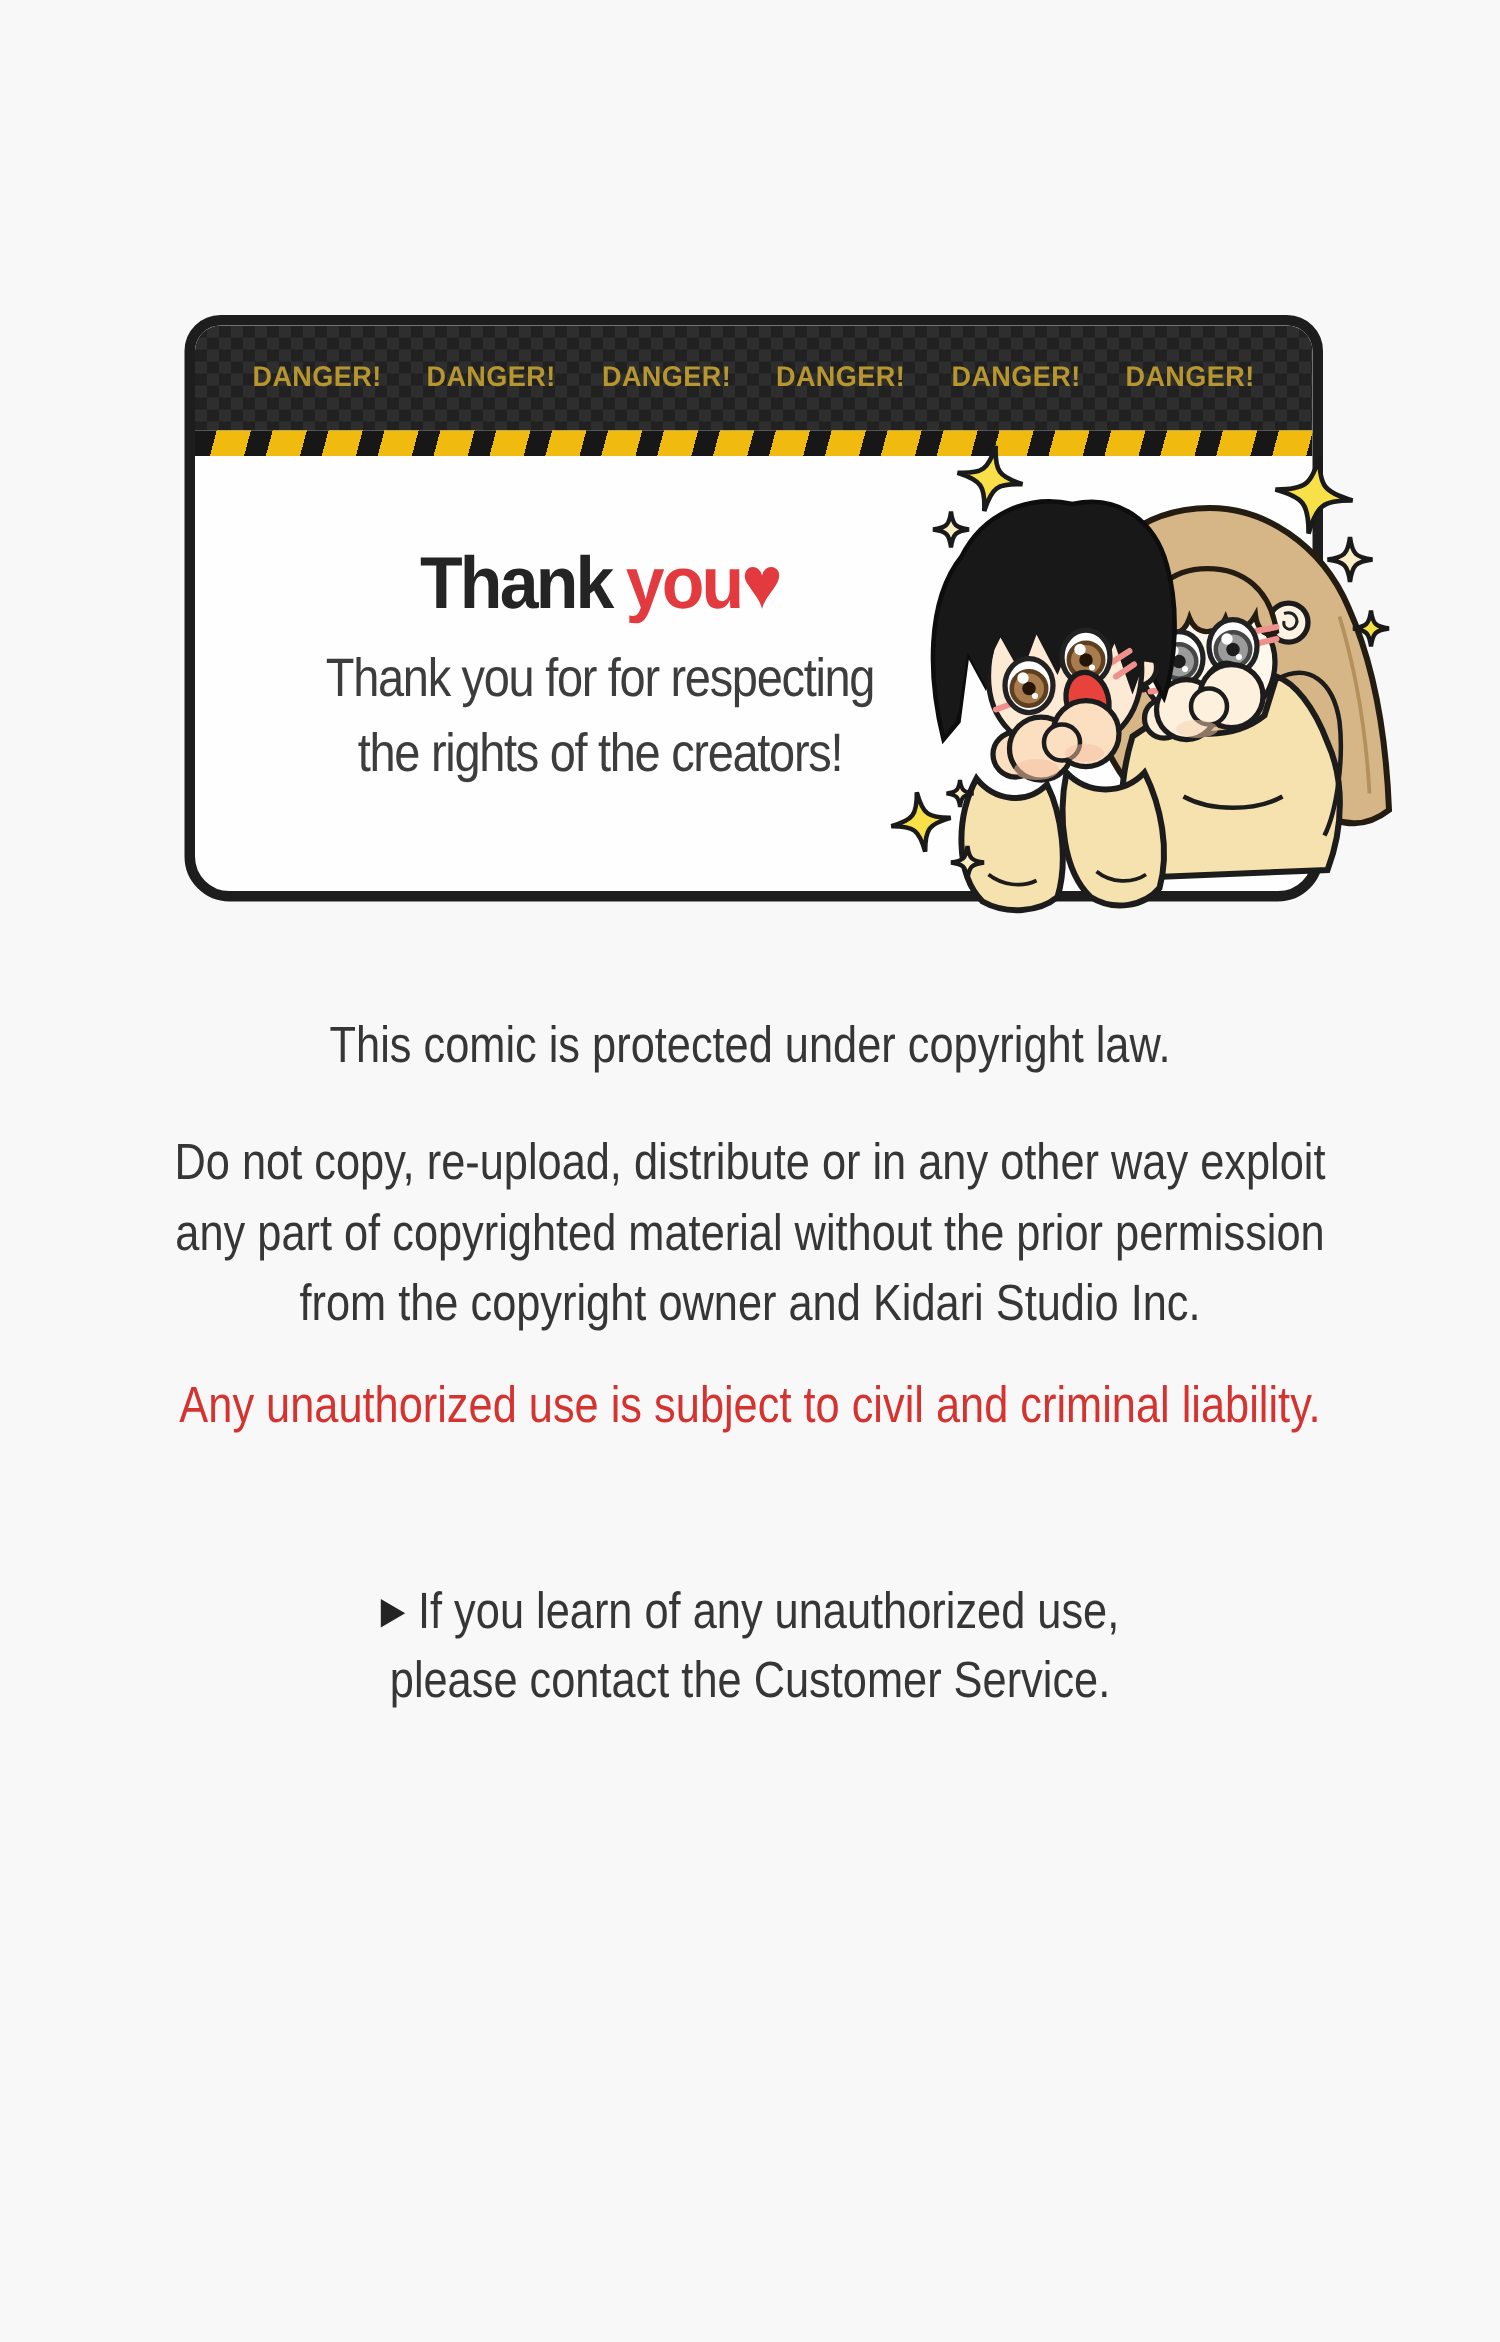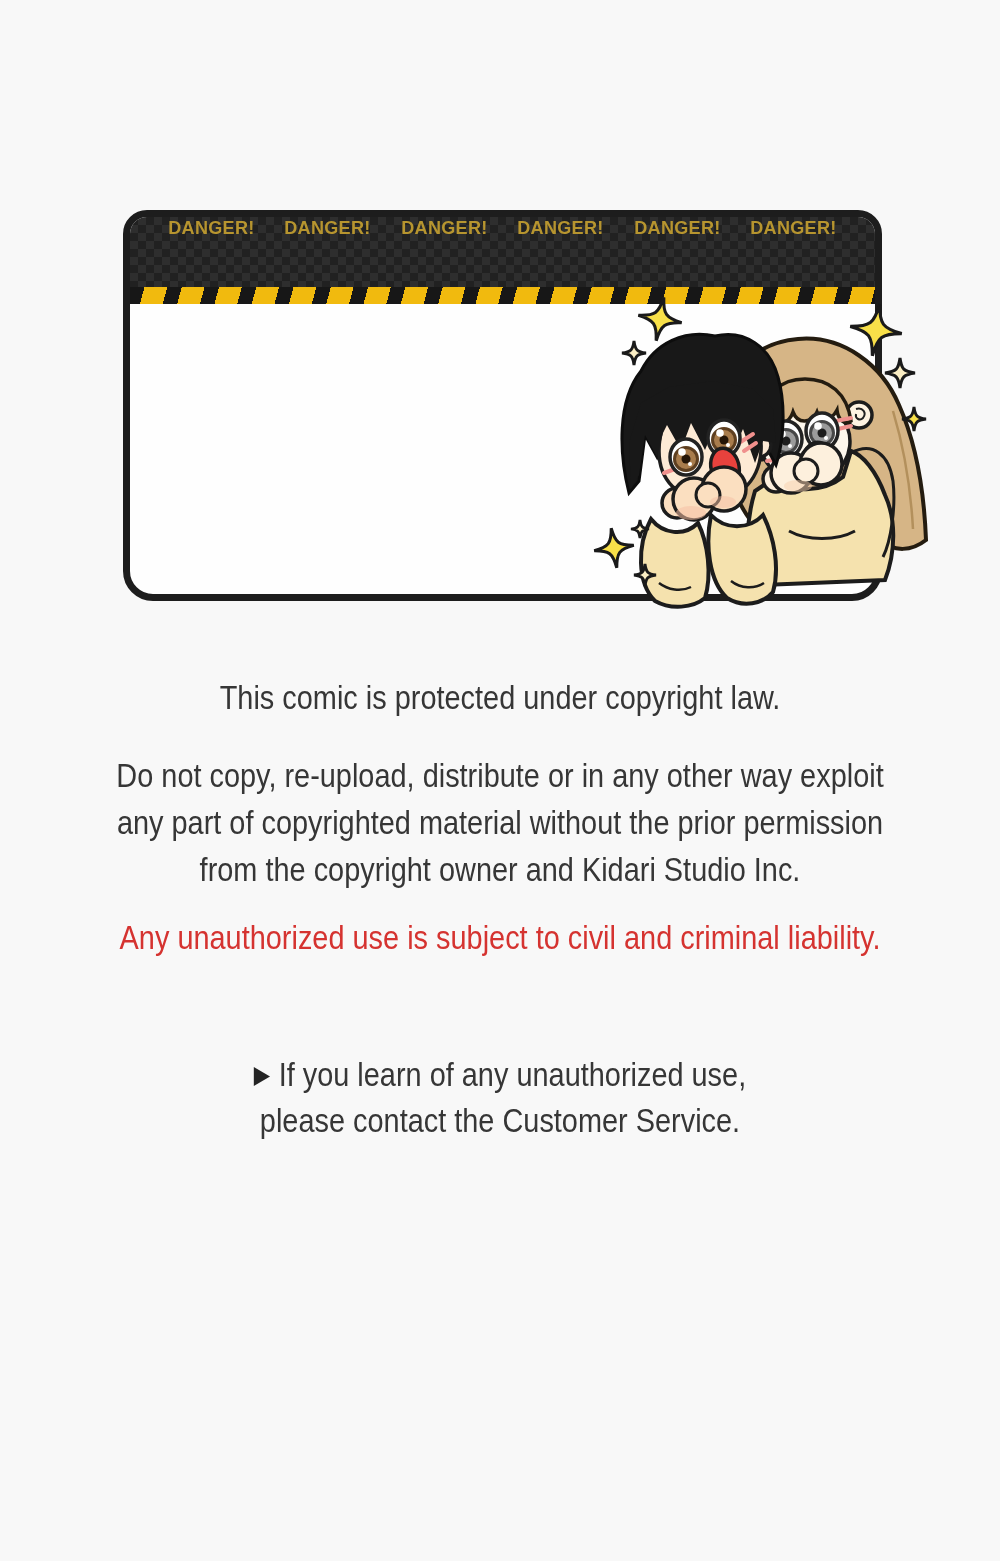--- a/index.html
+++ b/index.html
@@ -14,21 +14,21 @@
   
   .card {
     position:absolute; left:123px; top:210px; width:759px; height:391px;
     background:#fefefe; border:7px solid #1d1d1d;
     border-radius:24px 24px 30px 30px; overflow:hidden; z-index:1;
   }
   .card-header {
     height:70px;
     background:repeating-conic-gradient(#2e2e2e 0% 25%, #212121 0% 50%);
     background-size:16px 16px;
-    display:flex; justify-content:space-between;
+    display:flex; align-items:center; justify-content:space-between;
     padding:0 36px;
   }
   .danger {
     color:#b7952f; font-weight:700; font-size:19px; letter-spacing:0.3px;
     transform:scaleX(0.95);
   }
   .stripe {
     height:17px;
     background:repeating-linear-gradient(105deg, #171717 0 14px, #f1ba0e 14px 36px);
   }
@@ -71,20 +71,27 @@
     <div class="card-header">
       <span class="danger">DANGER!</span>
       <span class="danger">DANGER!</span>
       <span class="danger">DANGER!</span>
       <span class="danger">DANGER!</span>
       <span class="danger">DANGER!</span>
       <span class="danger">DANGER!</span>
     </div>
     <div class="stripe"></div>
 
+    <div class="card-text">
+      <div class="title"><span>Thank</span><span class="red">you♥</span></div>
+      <div class="subtitle">
+        <div>Thank you for for respecting</div>
+        <div>the rights of the creators!</div>
+      </div>
+    </div>
   </div>
 
   <svg class="illustration" viewBox="0 0 345 315" aria-hidden="true">
     <defs>
       <path id="sparkle" d="M0,-10 C1,-2.5 2.5,-1 10,0 C2.5,1 1,2.5 0,10 C-1,2.5 -2.5,1 -10,0 C-2.5,-1 -1,-2.5 0,-10 Z"></path>
     </defs>
 
     <g>
 
       <path d="M 205 46 C 158 50 130 84 129 128 C 128 168 140 204 158 228

